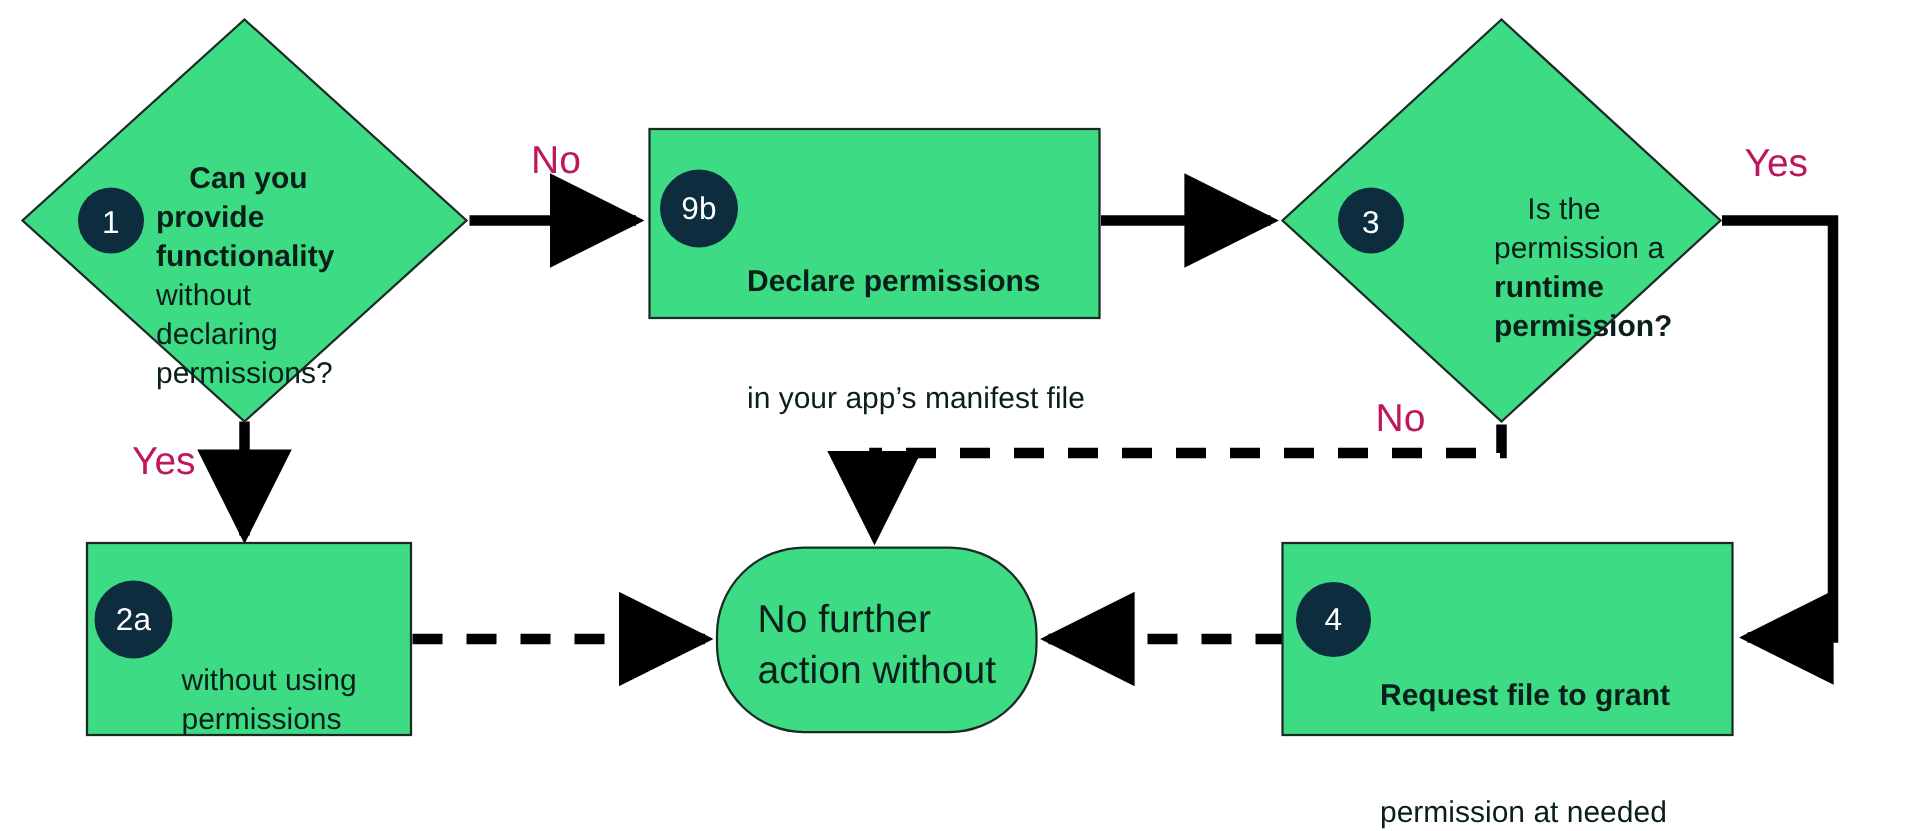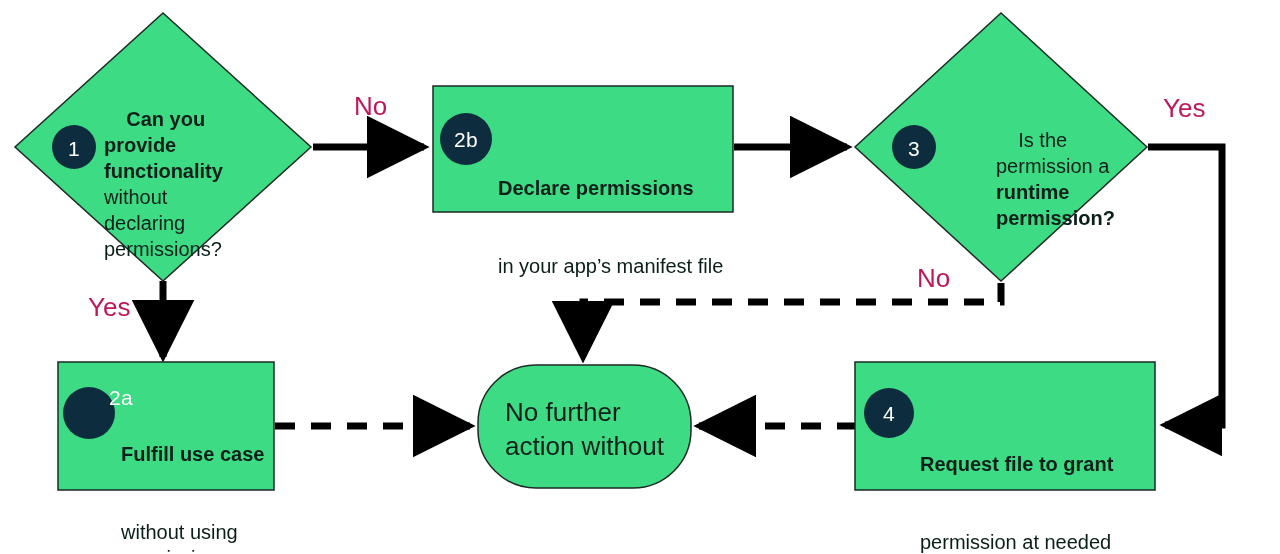--- a/index.html
+++ b/index.html
@@ -117,40 +117,39 @@
     <rect x="855" y="362" width="300" height="128" fill="#3ddc84" stroke="#1b2a24" stroke-width="1.5"></rect>
 
     <circle cx="74" cy="147" r="22" fill="#0d2c3e"></circle>
     <circle cx="466" cy="139" r="26" fill="#0d2c3e"></circle>
     <circle cx="914" cy="147" r="22" fill="#0d2c3e"></circle>
     <circle cx="89" cy="413" r="26" fill="#0d2c3e"></circle>
     <circle cx="889" cy="413" r="25" fill="#0d2c3e"></circle>
   </svg>
 
   <div class="badge-num" style="left:54px; top:138px; width:40px;">1</div>
-  <div class="badge-num" style="left:441px; top:129px; width:50px;">2b</div>
+  <div class="badge-num" style="left:441px; top:129px; width:50px;">9b</div>
   <div class="badge-num" style="left:894px; top:138px; width:40px;">3</div>
-  <div class="badge-num" style="left:64px; top:387px; width:50px;padding-left:32px;">2a</div>
+  <div class="badge-num" style="left:64px; top:403px; width:50px;">2a</div>
   <div class="badge-num" style="left:869px; top:403px; width:40px;">4</div>
 
   <div class="node-text" style="left:498px; top:123px; width:240px; font-size:20px;">
     <div class="t-bold">Declare permissions</div>
     <div>in your app’s manifest file</div>
   </div>
 
   <div class="node-text" style="left:104px; top:80px; width:150px; font-size:20px;">
     <span class="t-bold">Can you provide functionality</span><span> without declaring permissions?</span>
   </div>
 
   <div class="node-text" style="left:948px; top:101px; width:130px; font-size:20px;margin-left:48px;">
     <span>Is the permission a </span><span class="t-bold">runtime permission?</span>
   </div>
 
   <div class="node-text" style="left:121px; top:389px; width:150px; font-size:20px;">
-    <div class="t-bold">Fulfill use case</div>
     <div>without using permissions</div>
   </div>
 
   <div class="node-text" style="left:920px; top:399px; width:230px; font-size:20px;">
     <div class="t-bold">Request file to grant</div>
     <div>permission at needed</div>
   </div>
 
   <div class="terminal-text" style="left:505px; top:396px; width:180px;">No further
 action without</div>

